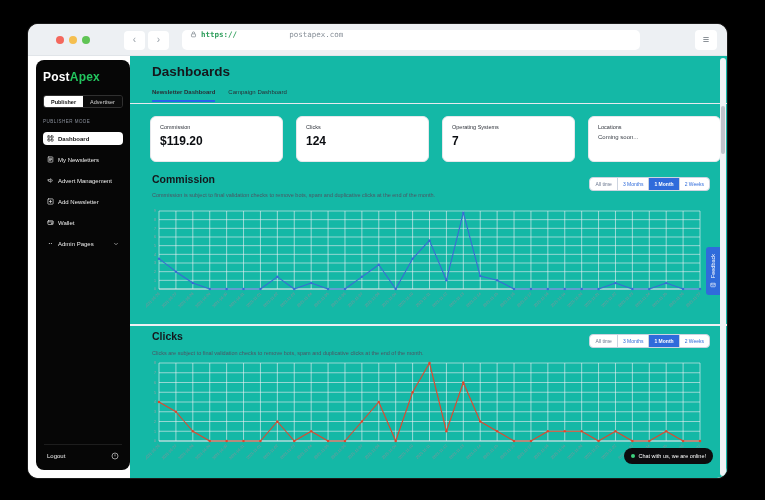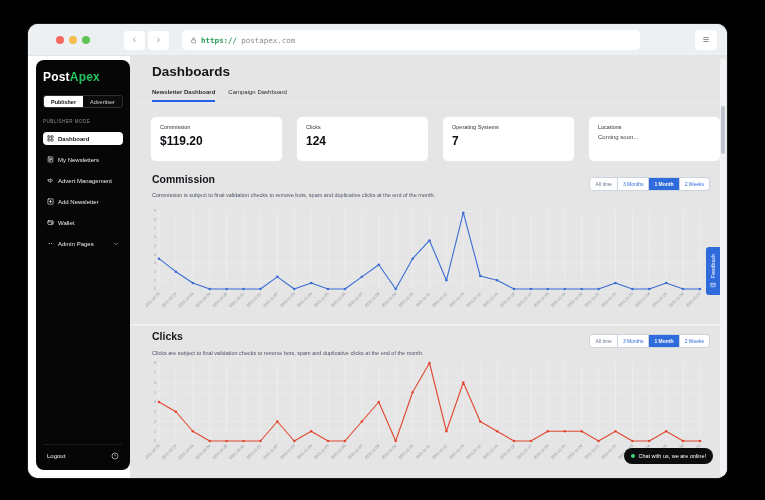--- a/index.html
+++ b/index.html
@@ -10,24 +10,24 @@
   .window{position:absolute;left:28px;top:24px;width:699px;height:454px;border-radius:10px;
           background:#fff;box-shadow:0 0 0 1px rgba(255,255,255,.10),0 8px 28px rgba(0,0,0,.55);}
   .chrome{position:absolute;left:0;top:0;right:0;height:32px;background:#edf0f3;
           border-radius:10px 10px 0 0;border-bottom:1px solid #e1e5e9;}
   .lights{position:absolute;left:28px;top:12px;display:flex;gap:5px;}
   .light{width:8px;height:8px;border-radius:50%;}
   .navbtns{position:absolute;left:96px;top:7px;display:flex;gap:3px;}
   .navbtn{width:21px;height:19px;background:#fff;border-radius:4px;color:#99a1a9;
           font-size:10px;line-height:17px;text-align:center;}
   .urlbar{position:absolute;left:154px;top:6px;width:458px;height:20px;background:#fff;
-          border-radius:5px;display:flex;align-items:center;gap:4px;padding:0 8px;
+          border-radius:5px;display:flex;align-items:flex-start;gap:4px;padding:0 8px;
           font-family:"DejaVu Sans Mono",monospace;font-size:7.5px;}
   .urlbar .scheme{color:#2e9e5b;font-weight:bold;}
-  .urlbar .host{color:#868e97;}
+  .urlbar .host{color:#868e97;margin-left:48px;}
   .lock{width:7px;height:9px;color:#7d858d;flex:none;}
   .menubtn{position:absolute;right:10px;top:6px;width:22px;height:20px;background:#fff;
            border-radius:4px;color:#6a727a;font-size:11px;line-height:19px;text-align:center;}
   .page{position:absolute;left:0;top:32px;right:0;bottom:0;background:#fff;
         border-radius:0 0 10px 10px;overflow:hidden;}
   
   .sidebar{position:absolute;left:8px;top:4px;width:94px;bottom:8px;background:#060606;
            border-radius:8px;padding:10px 7px;color:#fff;}
   .logo{font-size:12px;font-weight:bold;letter-spacing:.2px;}
   .logo .p2{color:#22c55e;}
@@ -40,21 +40,21 @@
   .nav-item{display:flex;align-items:center;gap:4px;height:13px;margin-bottom:8px;
             padding:0 4px;border-radius:4px;font-size:6px;color:#ececec;}
   .nav-item.active{background:#fff;color:#141414;font-weight:bold;}
   .nav-item svg{width:7px;height:7px;flex:none;}
   .nav-item .chev{margin-left:auto;width:6px;height:6px;}
   .logout{position:absolute;left:8px;right:8px;bottom:8px;display:flex;align-items:center;
           justify-content:space-between;font-size:6px;color:#f2f2f2;border-top:1px solid #1d1d1d;
           padding:7px 3px 2px 3px;}
   .logout svg{width:8px;height:8px;color:#cfcfcf;}
   
-  .main{position:absolute;left:102px;top:0;right:0;bottom:0;background:#e5e5e5;}
+  .main{position:absolute;left:102px;top:0;right:0;bottom:0;background:#14b8a6;}
   .page-title{position:absolute;left:22px;top:8px;font-size:13.5px;font-weight:bold;color:#15171c;}
   .header-tabs{position:absolute;left:22px;top:33px;display:flex;gap:13px;}
   .htab{font-size:6px;color:#2a2e35;padding-bottom:5px;position:relative;z-index:2;}
   .htab.active{font-weight:bold;border-bottom:2px solid #2563eb;}
   .header-rule{position:absolute;left:0;right:0;top:47px;border-bottom:1px solid #e7e9ee;}
   .stats{position:absolute;left:20px;right:6px;top:60px;display:flex;gap:13px;}
   .card{flex:1;height:46px;border:1px solid #e5e7eb;border-radius:6px;background:#fff;padding:7px 9px;}
   .card-label{font-size:5.5px;color:#2e323a;}
   .card-value{font-size:12px;font-weight:bold;color:#0b0d11;margin-top:4px;}
   .card-note{font-size:6px;color:#3d424a;margin-top:4px;}

